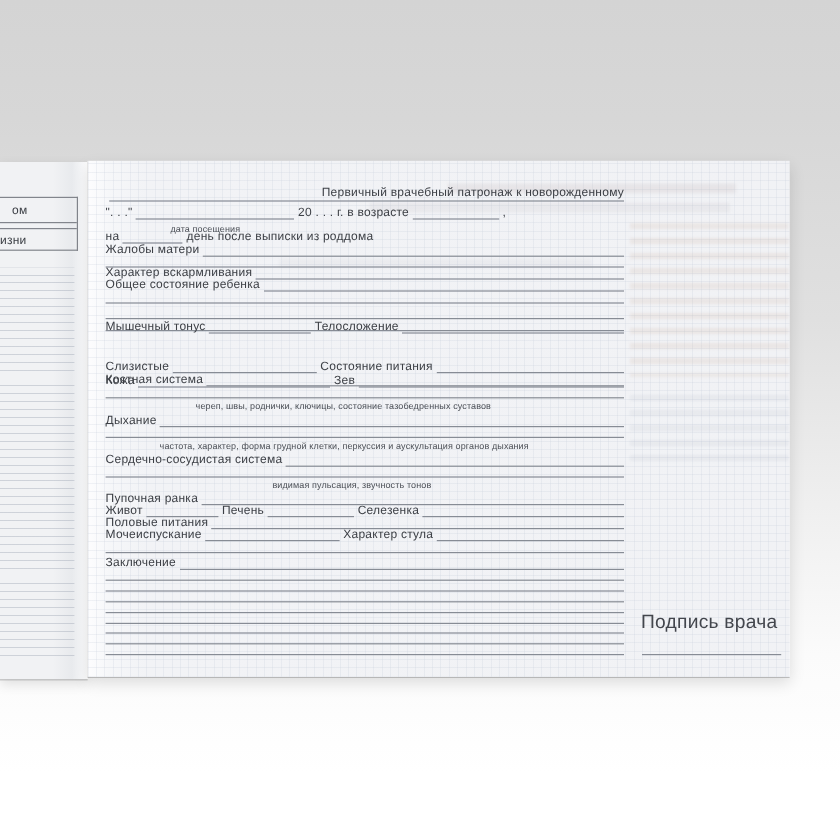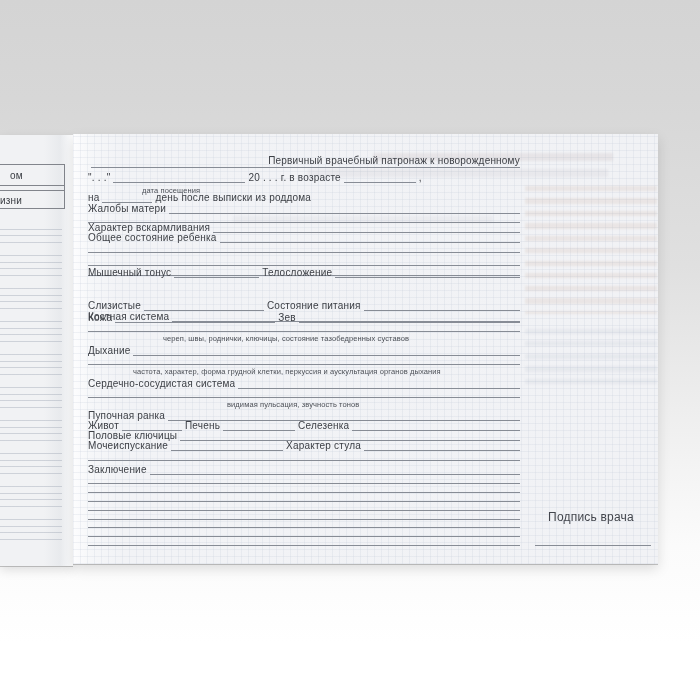--- a/index.html
+++ b/index.html
@@ -52,21 +52,21 @@
   .fline{border-bottom:1px solid #878c95;align-self:stretch;}
   .frow > :not(:first-child){margin-left:3px;}
   .fcap{position:absolute;font-size:7.5px;line-height:8px;color:#4b4f56;letter-spacing:.1px;white-space:pre;}
   
   .right-heading{
     position:absolute;left:443px;top:27px;width:150px;text-align:center;
     font-size:10px;line-height:12px;color:#43464d;letter-spacing:.2px;
   }
   .sig-label{
     position:absolute;left:443px;top:376px;width:150px;text-align:center;
-    font-size:12px;color:#43464d;letter-spacing:.2px;
+    font-size:16px;color:#43464d;letter-spacing:.2px;
   }
   .sig-line{position:absolute;left:462px;top:411px;width:116px;border-bottom:1px solid #878c95;}
 </style>
 </head>
 <body>
 
 <div>
 
   <div class="left-page">
     <div class="lp-table">
@@ -179,21 +179,21 @@
         </div>
         <div class="frow" style="top: 286px;">
           <span class="flabel">Живот</span>
           <div class="fline" style="width: 60px;"></div>
           <span class="flabel">Печень</span>
           <div class="fline" style="width: 72px;"></div>
           <span class="flabel">Селезенка</span>
           <div class="fline" style="flex: 1 1 0%;"></div>
         </div>
         <div class="frow" style="top: 296px;">
-          <span class="flabel">Половые ключицы</span>
+          <span class="flabel">Половые питания</span>
           <div class="fline" style="flex: 1 1 0%;"></div>
         </div>
         <div class="frow" style="top: 306px;">
           <span class="flabel">Мочеиспускание</span>
           <div class="fline" style="width: 112px;"></div>
           <span class="flabel">Характер стула</span>
           <div class="fline" style="flex: 1 1 0%;"></div>
         </div>
         <div class="frow" style="top: 316px;">
           <div class="fline" style="flex: 1 1 0%;"></div>

